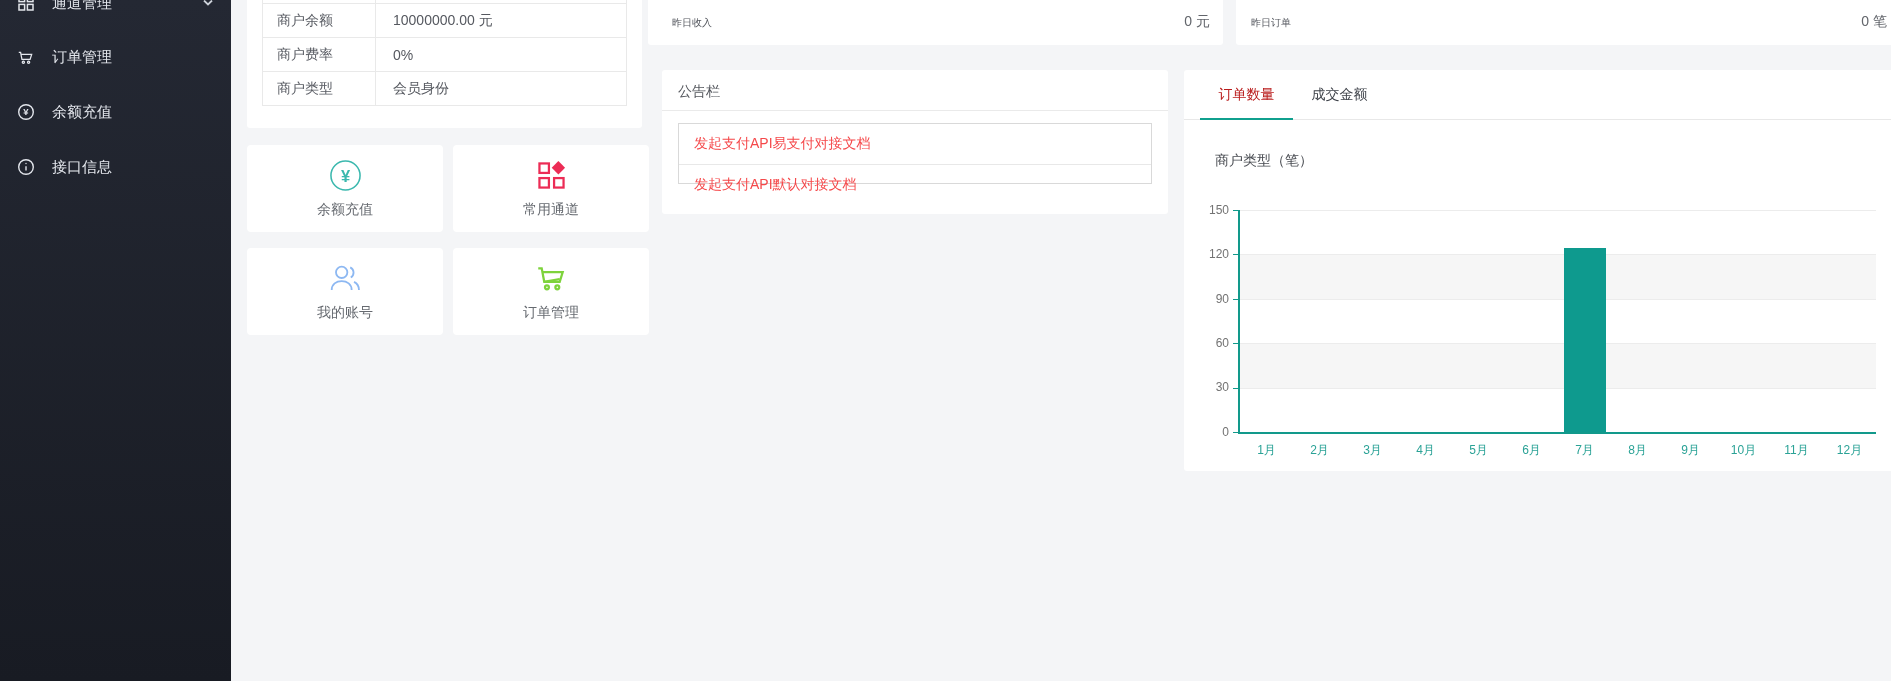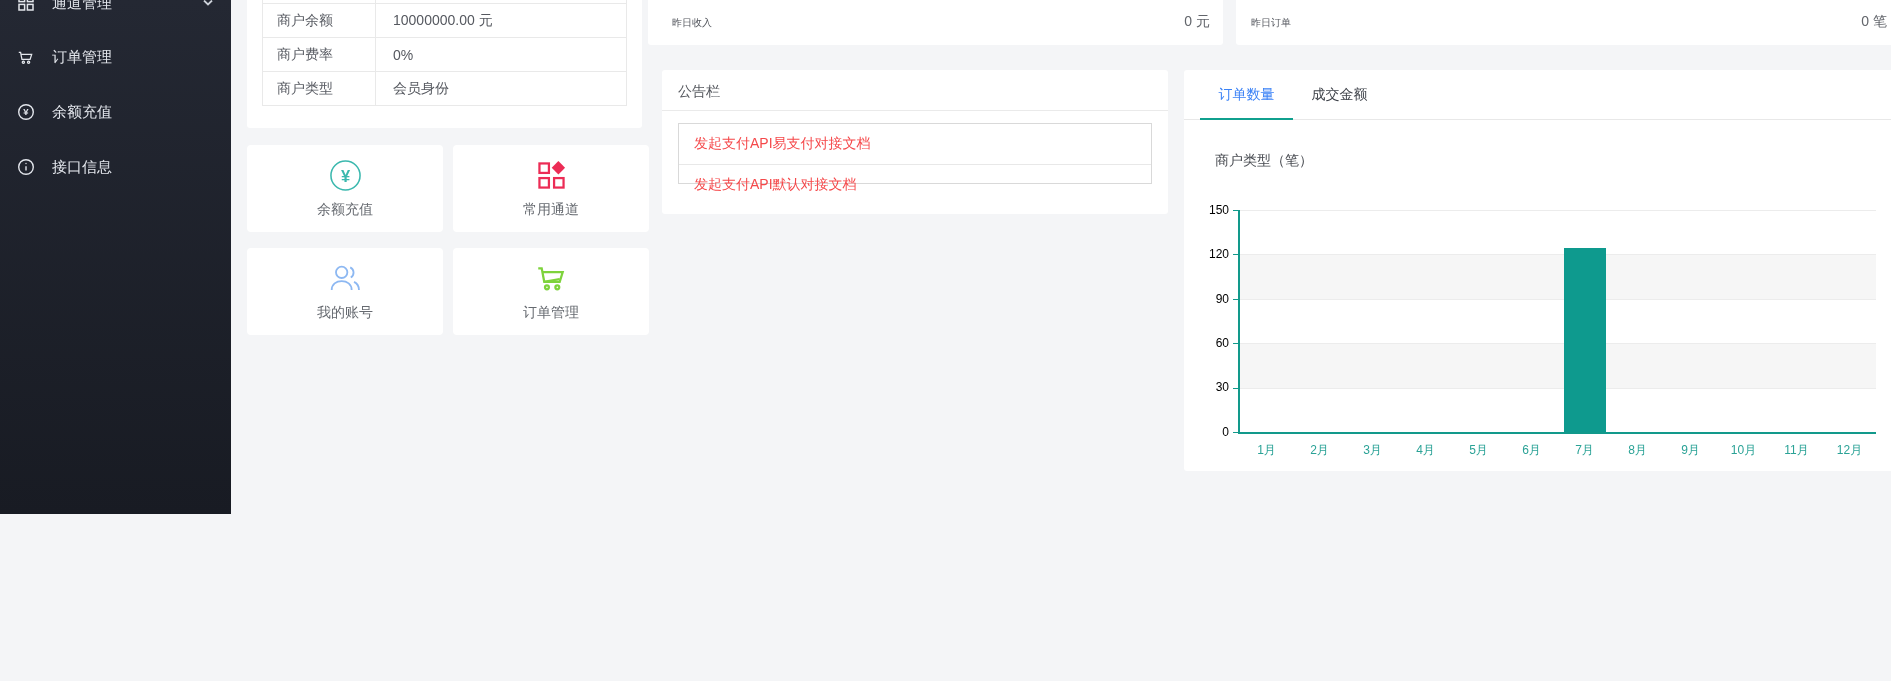--- a/index.html
+++ b/index.html
@@ -3,21 +3,21 @@
 <meta charset="utf-8">
 <style>
   html,body{margin:0;padding:0}
   body{
     width:1891px;height:681px;overflow:hidden;position:relative;
     background:#f4f5f7;
     font-family:"Liberation Sans","DejaVu Sans",sans-serif;
     -webkit-font-smoothing:antialiased;
   }
   
-  .sidebar{position:absolute;left:0;top:0;width:231px;height:514px;
+  .sidebar{position:absolute;left:0;top:0;width:231px;height:681px;
     background:linear-gradient(180deg,#242833 0%,#181b23 100%);}
   .side-item{position:absolute;left:0;width:231px;height:54px;
     display:flex;align-items:center;padding:0 16px;box-sizing:border-box;
     color:#e3e6ec;font-size:15px;cursor:pointer}
   .side-item .s-ico{width:19px;height:19px;flex:0 0 auto;display:flex;align-items:center;justify-content:center}
   .side-item .lbl{margin-left:17px;flex:1}
   .side-item .chev{width:14px;height:14px;color:#cdd2da}
   
   .mpanel{position:absolute;left:247px;top:-46px;width:395px;height:174px;
     background:#fff;border-radius:3px;padding:15px;box-sizing:border-box}
@@ -47,29 +47,29 @@
     border:1px solid #d9d9d9;box-sizing:border-box}
   .notice-row{height:40px;display:flex;align-items:center;padding-left:15px;
     font-size:14px;cursor:pointer}
   .notice-row + .notice-row{border-top:1px solid #e8e8e8}
   
   .chart-panel{position:absolute;left:1184px;top:70px;width:716px;height:401px;
     background:#fff;border-radius:3px}
   .tabs{height:50px;border-bottom:1px solid #e8e8e8;display:flex;padding-left:16px;box-sizing:border-box}
   .tab{width:93px;display:flex;align-items:center;justify-content:center;
     font-size:14px;color:#3f434a;position:relative;cursor:pointer}
-  .tab.active{color:#3b82f6}
+  .tab.active{color:#b91c1c}
   .tab.active::after{content:"";position:absolute;left:0;right:0;bottom:-1px;height:2px;background:#10a08e}
   .chart-title{position:absolute;left:31px;top:82px;font-size:14px;color:#494c52}
   .plot{position:absolute;left:54px;top:140px;width:636px;height:222px;
     border-left:2px solid #12998b;border-bottom:2px solid #12998b}
   .band{position:absolute;left:0;right:0}
   .gl{position:absolute;left:0;right:0;height:1px;background:#ececec}
   .ytl{position:absolute;right:calc(100% + 11px);transform:translateY(50%);
-    font-size:12px;color:#000000;white-space:nowrap}
+    font-size:12px;color:#737373;white-space:nowrap}
   .ytm{position:absolute;left:-7px;width:5px;height:1px;background:#12998b}
   .xtl{position:absolute;top:calc(100% + 10px);transform:translateX(-50%);
     font-size:12px;color:#2aa296;white-space:nowrap}
   .bar{position:absolute;bottom:0;background:#0e9a8e}
 </style>
 </head>
 <body>
 
 <nav class="sidebar">
   <div class="side-item" style="top:-24px">

